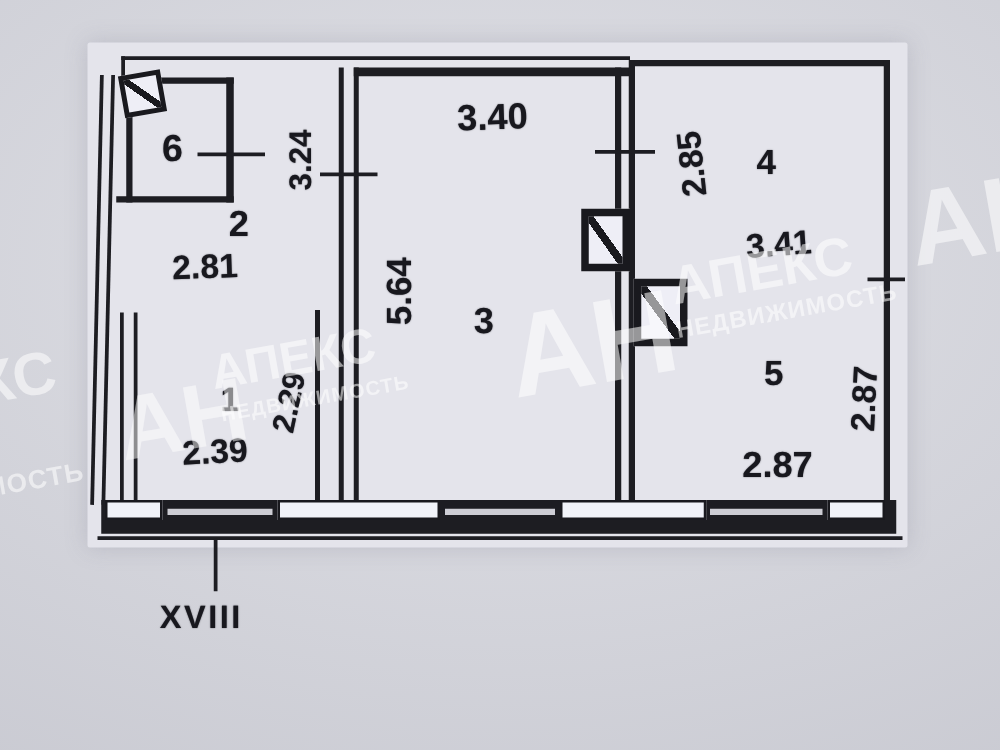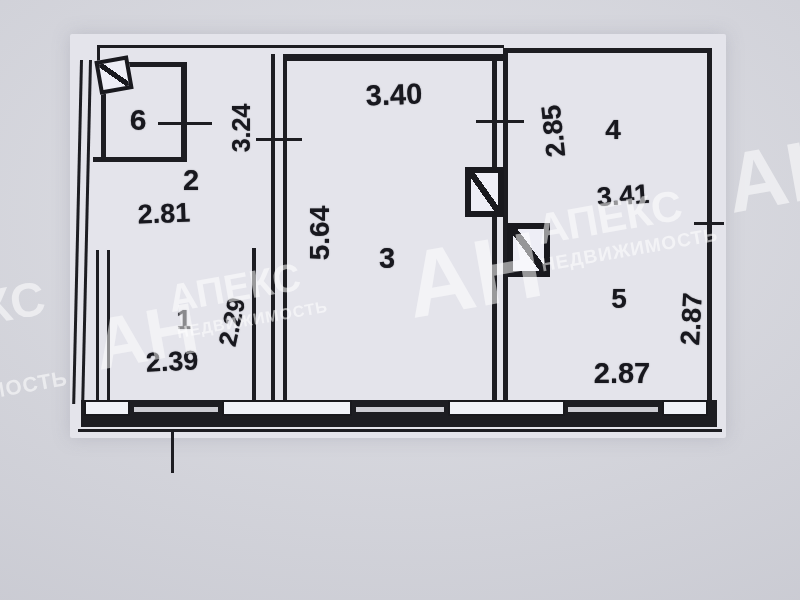--- a/index.html
+++ b/index.html
@@ -80,20 +80,21 @@
     <div class="win" style="left:84px;top:400px;width:42px;height:12px;"></div>
     <div class="win" style="left:222px;top:400px;width:126px;height:12px;"></div>
     <div class="win" style="left:448px;top:400px;width:113px;height:12px;"></div>
     <div class="win" style="left:662px;top:400px;width:42px;height:12px;"></div>
     <div class="stripe" style="left:134px;top:407px;width:84px;height:5px;"></div>
     <div class="stripe" style="left:356px;top:407px;width:88px;height:5px;"></div>
     <div class="stripe" style="left:568px;top:407px;width:90px;height:5px;"></div>
     <div class="wall" style="left:78px;top:429px;width:644px;height:3px;"></div>
 
     <div class="wall" style="left:171px;top:431px;width:3px;height:42px;"></div>
+    <div class="lbl" style="left:161px;top:494px;font-size:26px;letter-spacing:2px;">XVIII</div>
 
     <div class="lbl" style="left:138px;top:120px;font-size:30px;">6</div>
     <div class="lbl" style="left:191px;top:180px;font-size:29px;">2</div>
     <div class="lbl" style="left:184px;top:320px;font-size:27px;">1</div>
     <div class="lbl" style="left:387px;top:258px;font-size:29px;">3</div>
     <div class="lbl" style="left:613px;top:130px;font-size:28px;">4</div>
     <div class="lbl" style="left:619px;top:299px;font-size:28px;">5</div>
 
     <div class="lbl" style="left:164px;top:214px;font-size:27px;transform:translate(-50%,-50%) rotate(-2deg);">2.81</div>
     <div class="lbl" style="left:241px;top:128px;font-size:25px;transform:translate(-50%,-50%) rotate(-90deg);">3.24</div>

